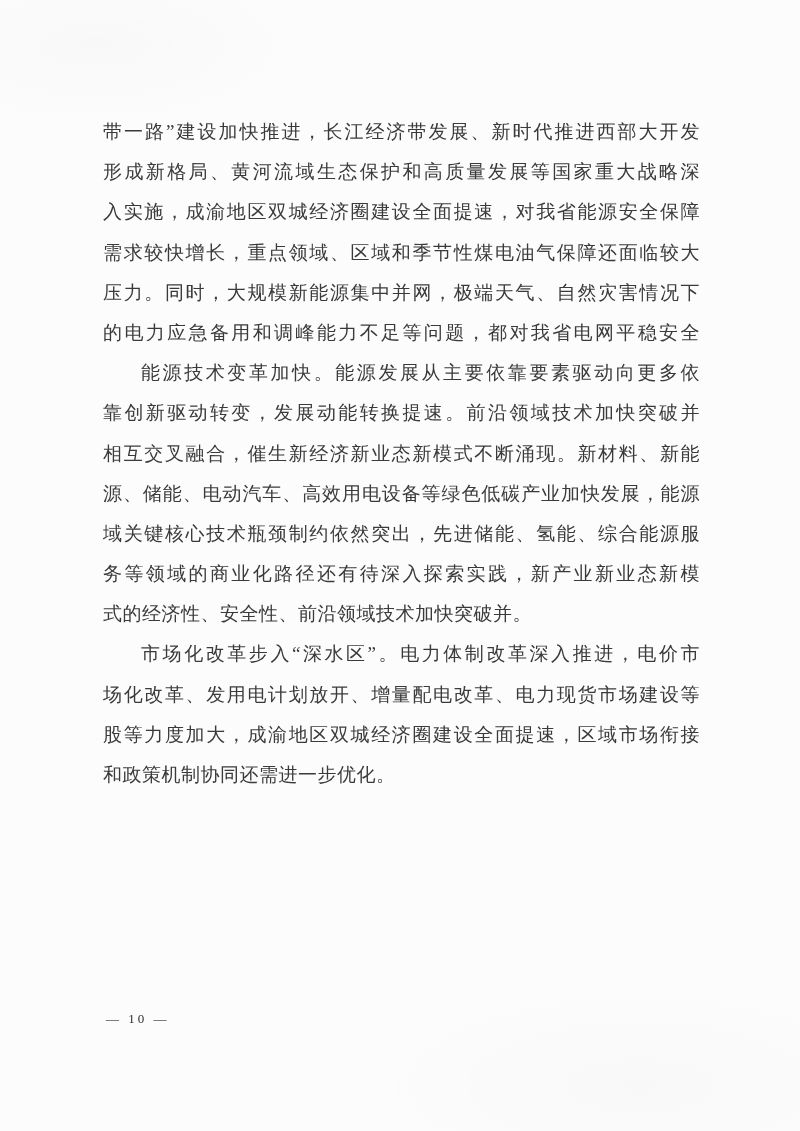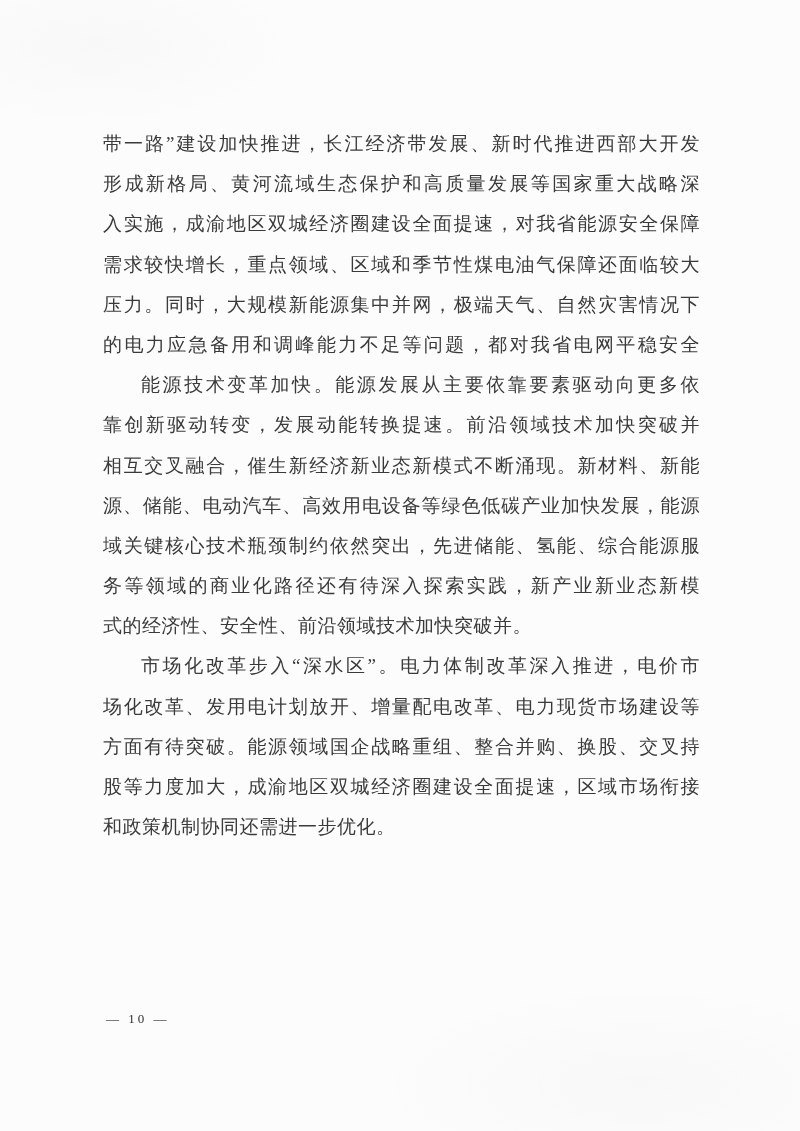--- a/index.html
+++ b/index.html
@@ -15,21 +15,21 @@
     background:
       radial-gradient(ellipse 300px 120px at 12% 4%, rgba(0,0,0,0.015), transparent 70%),
       radial-gradient(ellipse 400px 150px at 80% 96%, rgba(0,0,0,0.015), transparent 70%),
       #fcfcfc;
     color: #3a3a3a;
     overflow: hidden;
   }
   .text-block {
     position: absolute;
     left: 103px;
-    top: 124px;
+    top: 112px;
     width: 597px;
   }
   .paragraph { margin: 0; padding: 0; }
   .line {
     height: 40.2px;
     line-height: 40.2px;
     font-size: 19px;
     letter-spacing: 0.5px;
     text-align: justify;
     text-align-last: justify;
@@ -78,21 +78,20 @@
       <div class="line">相互交叉融合，催生新经济新业态新模式不断涌现。新材料、新能</div>
       <div class="line">源、储能、电动汽车、高效用电设备等绿色低碳产业加快发展，能源</div>
       <div class="line">域关键核心技术瓶颈制约依然突出，先进储能、氢能、综合能源服</div>
       <div class="line">务等领域的商业化路径还有待深入探索实践，新产业新业态新模</div>
       <div class="line para-end">式的经济性、安全性、前沿领域技术加快突破并。</div>
     </div>
 
     <div class="paragraph">
       <div class="line indent">市场化改革步入“深水区”。电力体制改革深入推进，电价市</div>
       <div class="line">场化改革、发用电计划放开、增量配电改革、电力现货市场建设等</div>
-      <div class="line">方面有待突破。能源领域国企战略重组、整合并购、换股、交叉持</div>
       <div class="line">股等力度加大，成渝地区双城经济圈建设全面提速，区域市场衔接</div>
       <div class="line para-end">和政策机制协同还需进一步优化。</div>
     </div>
 
   </div>
 
   <div class="page-number">— 10 —</div>
 </div>
 
 </body></html>

